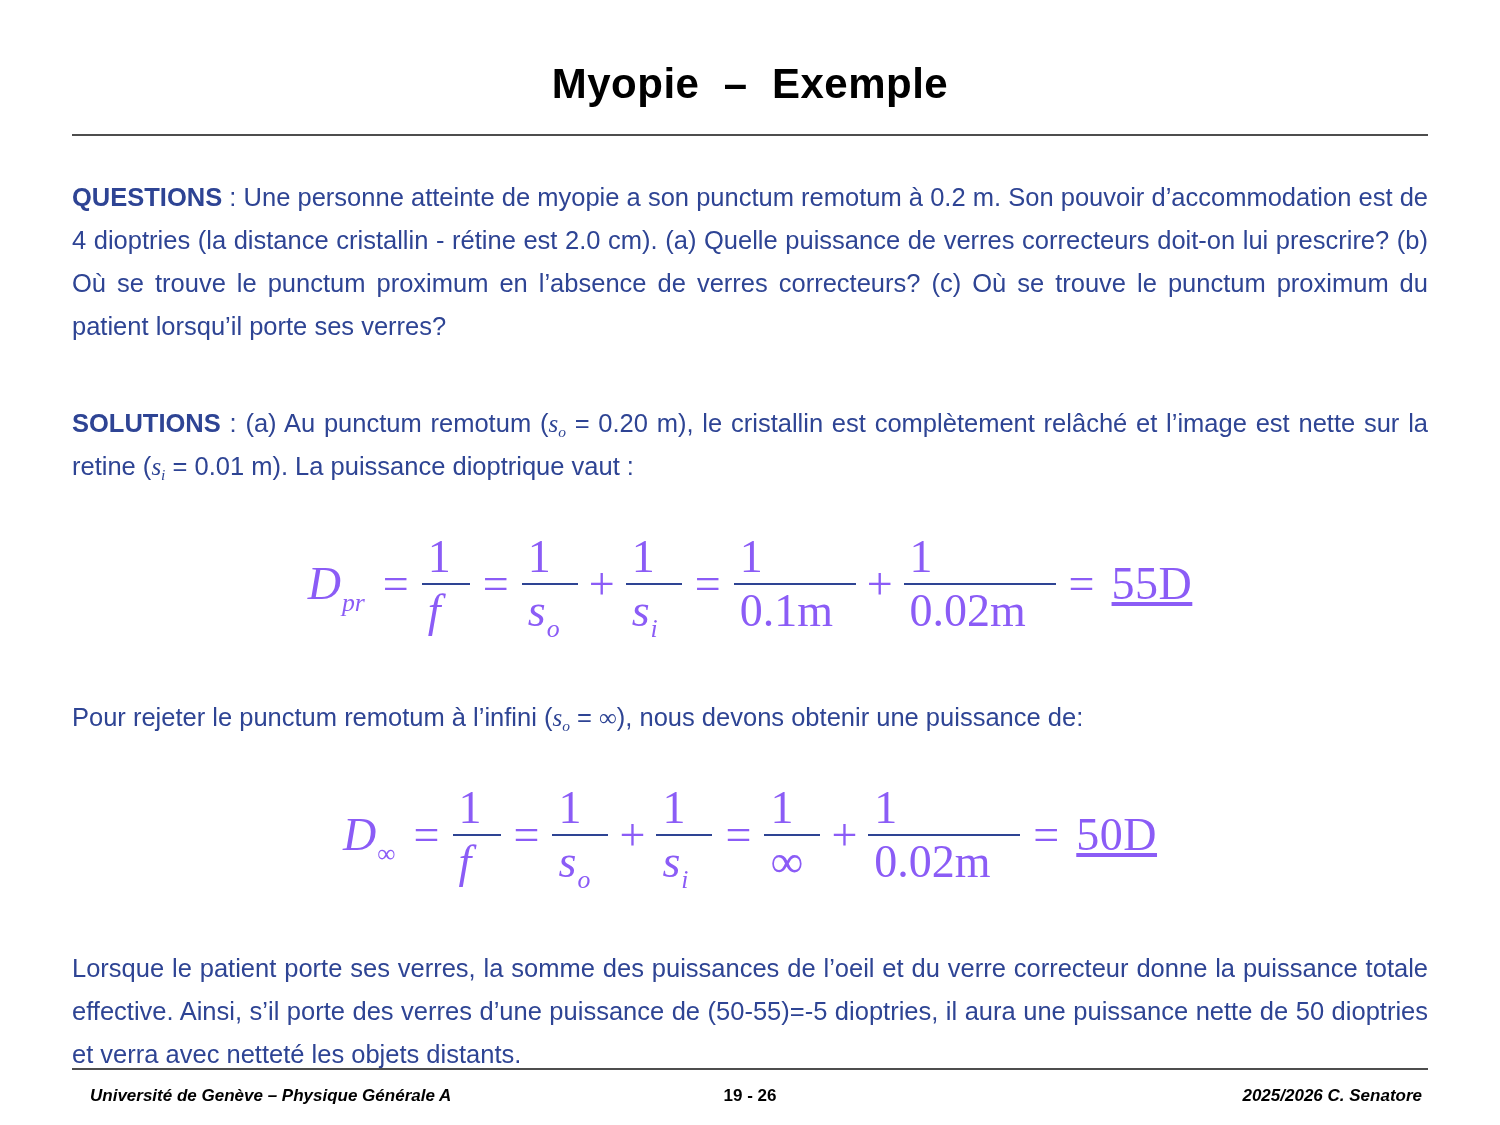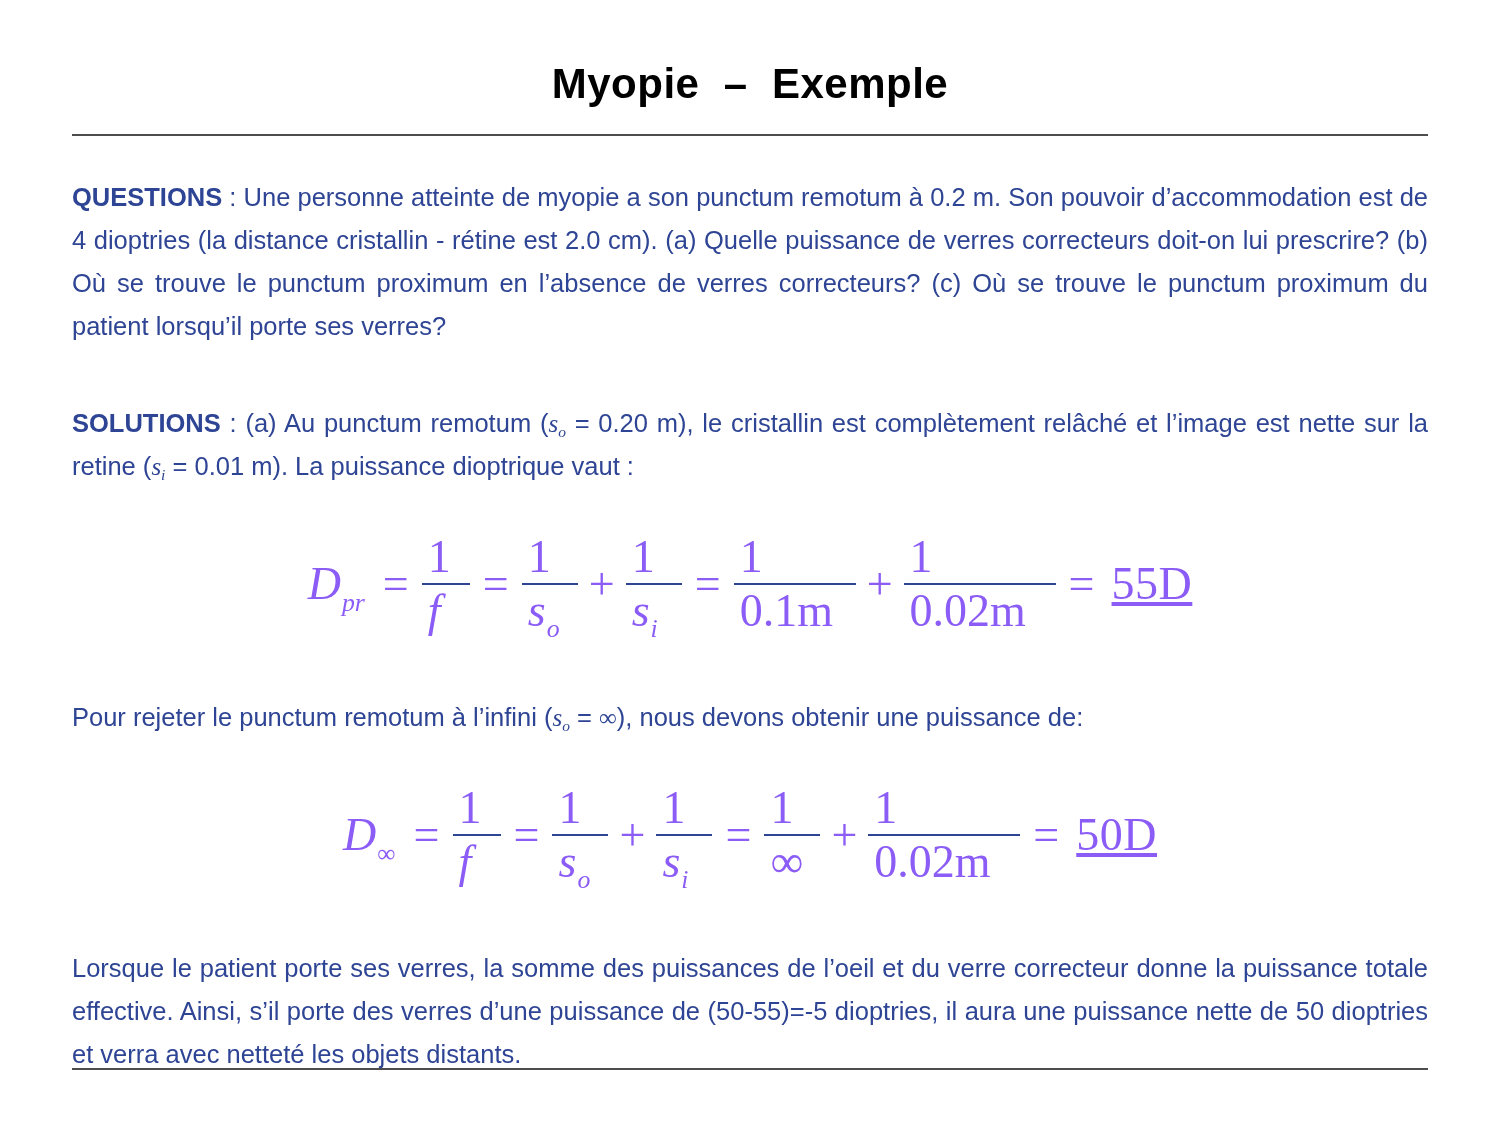--- a/index.html
+++ b/index.html
@@ -319,14 +319,19 @@
     </div>
 
     <div class="gap-lg"></div>
 
     <p class="para">Lorsque le patient porte ses verres, la somme des puissances de l’oeil et du verre correcteur donne la puissance totale effective. Ainsi, s’il porte des verres d’une puissance de (50-55)=-5 dioptries, il aura une puissance nette de 50 dioptries et verra avec netteté les objets distants.</p>
 
   </div>
 
   <div class="rule-bottom"></div>
 
+  <div class="footer">
+    <span class="left">Université de Genève – Physique Générale A</span>
+    <span class="center">19 - 26</span>
+    <span class="right">2025/2026  C. Senatore</span>
+  </div>
 
 </div>
 
 </body></html>

